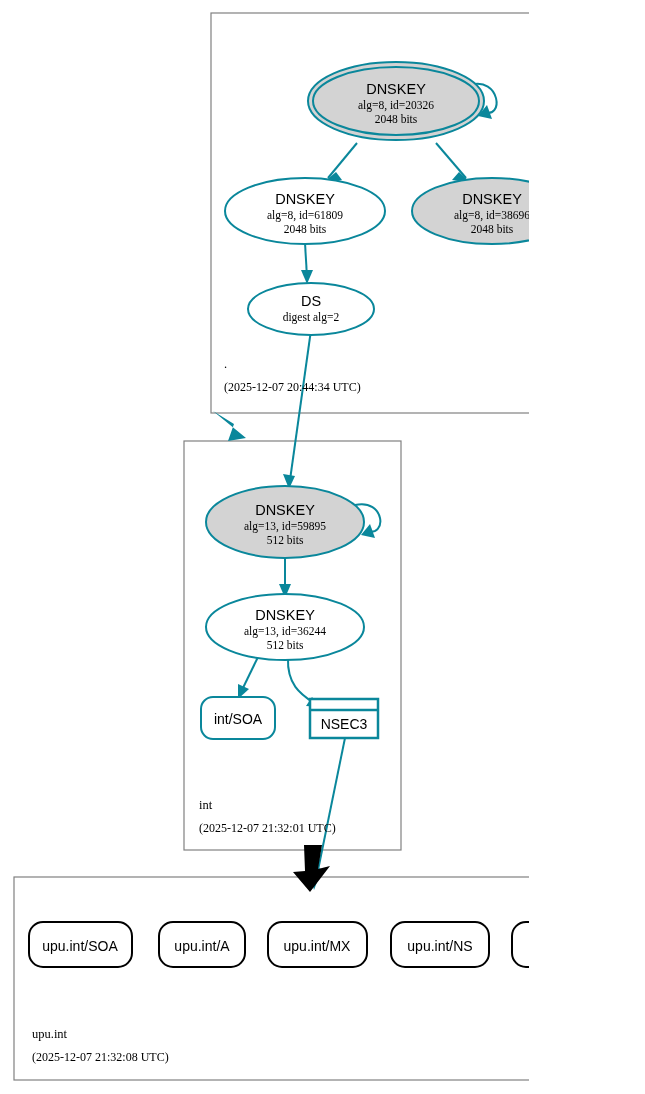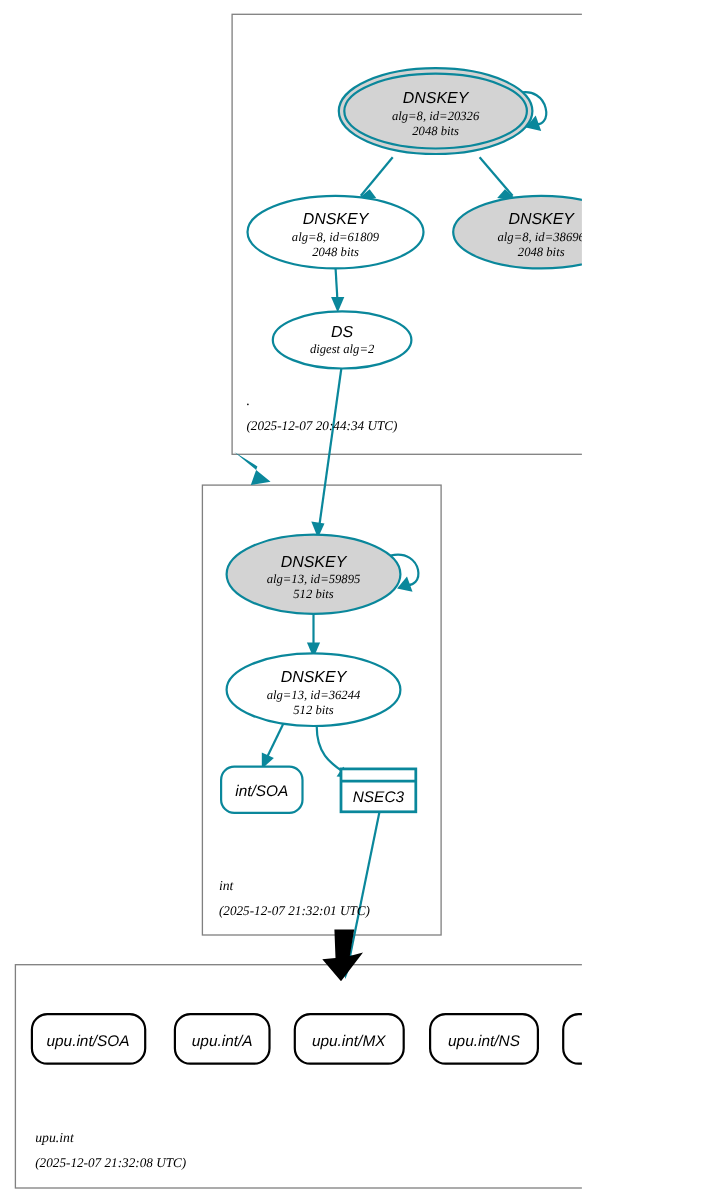--- a/index.html
+++ b/index.html
@@ -7,21 +7,20 @@
     padding: 0;
     background: #ffffff;
   }
   #canvas {
     position: relative;
     width: 529px;
     height: 1094px;
     background: #ffffff;
     font-family: "Liberation Sans", sans-serif;
     overflow: hidden;
-    font-style: italic;
   }
   #graph-svg {
     position: absolute;
     left: 0;
     top: 0;
     width: 645px;
     height: 1094px;
   }
   .zone-box {
     fill: none;

